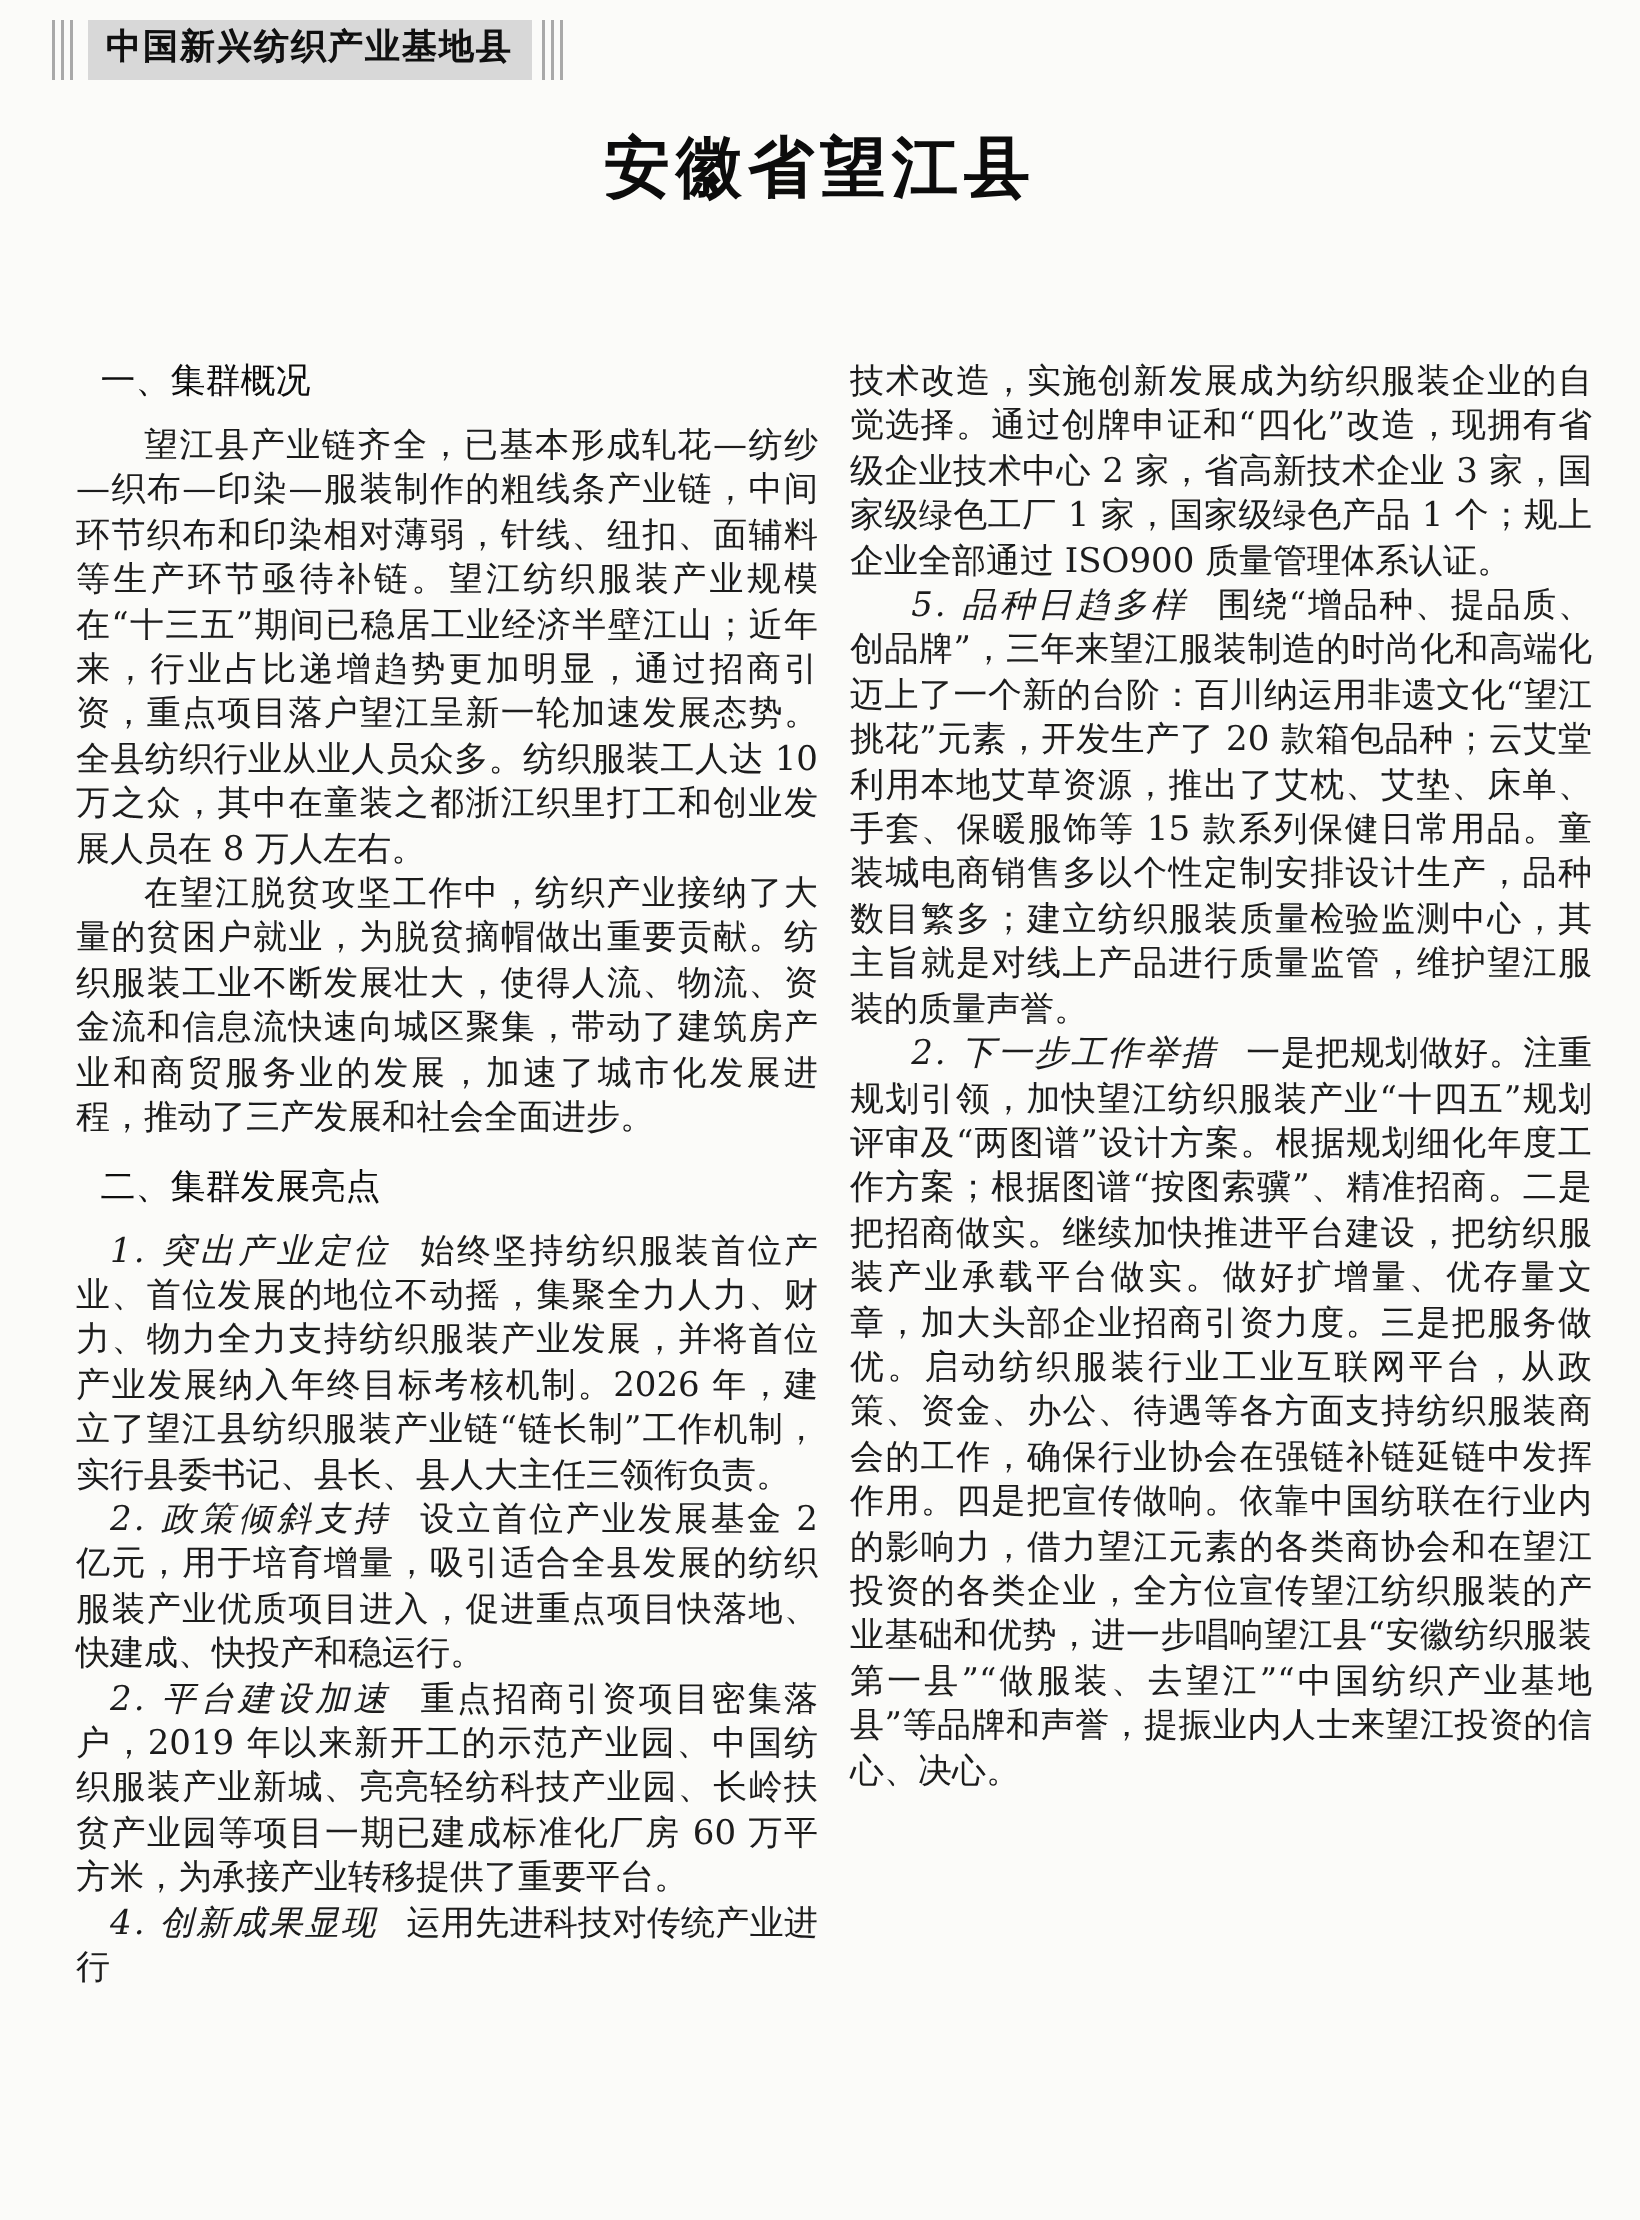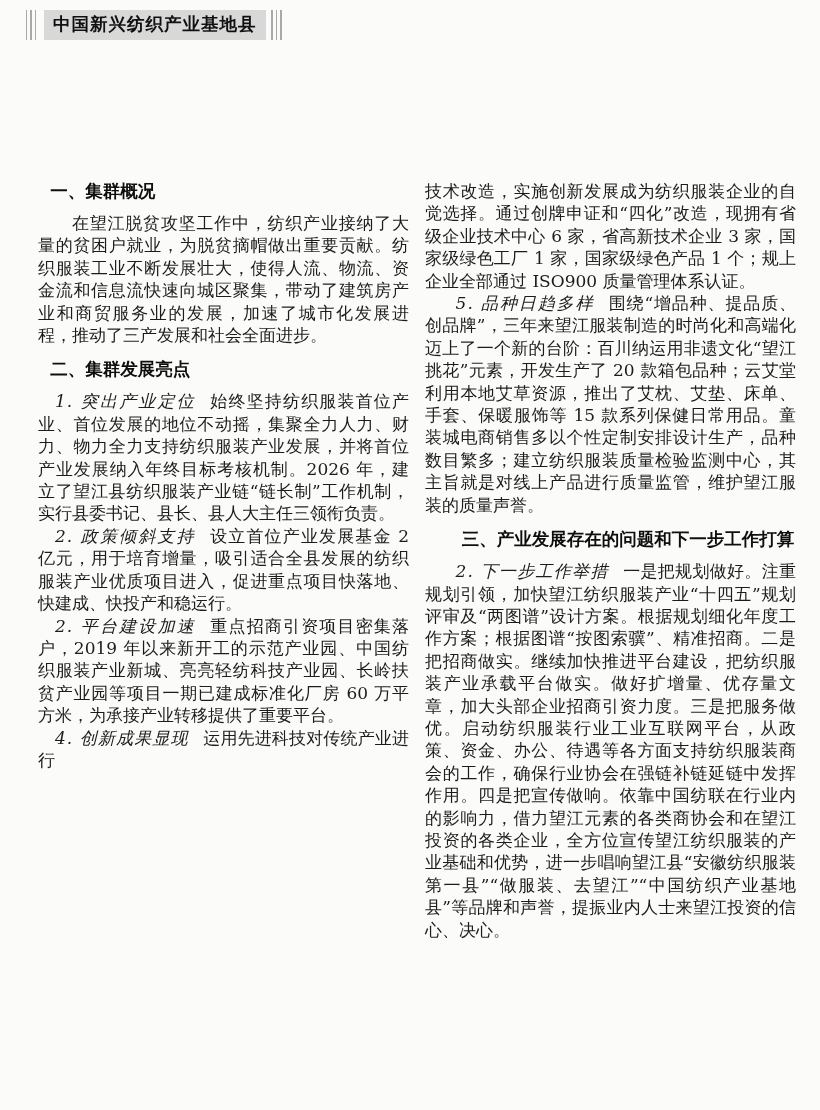--- a/index.html
+++ b/index.html
@@ -67,21 +67,21 @@
     flex: 1;
     font-size: 17px;
     line-height: 22.4px;
     text-align: justify;
     word-break: break-all;
     color: #1c1c1c;
   }
   .col h2 {
     font-family: "DejaVu Sans", sans-serif;
     font-size: 17.5px;
-    font-weight: bold;
+    font-weight: normal;
     line-height: 23px;
     color: #0e0e0e;
     text-indent: 0.7em;
     margin: 12px 0 9px 0;
     word-break: keep-all;
     white-space: nowrap;
   }
   .col h2.first { margin-top: 0; }
   .col h2.h3-long { text-indent: 2.1em; letter-spacing: 0; }
   p.para { text-indent: 2em; }
@@ -98,40 +98,41 @@
 <body>
 
 <div class="page">
 
   <div class="banner">
     <span class="banner-stripe"></span>
     <span class="banner-box">中国新兴纺织产业基地县</span>
     <span class="banner-stripe"></span>
   </div>
 
+  <h1 class="doc-title">安徽省望江县</h1>
 
   <div class="columns">
 
     <div class="col col-left">
       <h2 class="first">一、集群概况</h2>
+      <p class="para">望江县产业链齐全，已基本形成轧花—纺纱—织布—印染—服装制作的粗线条产业链，中间环节织布和印染相对薄弱，针线、纽扣、面辅料等生产环节亟待补链。望江纺织服装产业规模在“十三五”期间已稳居工业经济半壁江山；近年来，行业占比递增趋势更加明显，通过招商引资，重点项目落户望江呈新一轮加速发展态势。全县纺织行业从业人员众多。纺织服装工人达 10 万之众，其中在童装之都浙江织里打工和创业发展人员在 8 万人左右。</p>
       <p class="para">在望江脱贫攻坚工作中，纺织产业接纳了大量的贫困户就业，为脱贫摘帽做出重要贡献。纺织服装工业不断发展壮大，使得人流、物流、资金流和信息流快速向城区聚集，带动了建筑房产业和商贸服务业的发展，加速了城市化发展进程，推动了三产发展和社会全面进步。</p>
 
       <h2>二、集群发展亮点</h2>
 
       <p class="item"><span class="item-label">1. 突出产业定位</span><span>始终坚持纺织服装首位产业、首位发展的地位不动摇，集聚全力人力、财力、物力全力支持纺织服装产业发展，并将首位产业发展纳入年终目标考核机制。2026 年，建立了望江县纺织服装产业链“链长制”工作机制，实行县委书记、县长、县人大主任三领衔负责。</span></p>
       <p class="item"><span class="item-label">2. 政策倾斜支持</span><span>设立首位产业发展基金 2 亿元，用于培育增量，吸引适合全县发展的纺织服装产业优质项目进入，促进重点项目快落地、快建成、快投产和稳运行。</span></p>
       <p class="item"><span class="item-label">2. 平台建设加速</span><span>重点招商引资项目密集落户，2019 年以来新开工的示范产业园、中国纺织服装产业新城、亮亮轻纺科技产业园、长岭扶贫产业园等项目一期已建成标准化厂房 60 万平方米，为承接产业转移提供了重要平台。</span></p>
       <p class="item"><span class="item-label">4. 创新成果显现</span><span>运用先进科技对传统产业进行</span></p>
     </div>
 
     <div class="col col-right">
-      <p>技术改造，实施创新发展成为纺织服装企业的自觉选择。通过创牌申证和“四化”改造，现拥有省级企业技术中心 6 家，省高新技术企业 3 家，国家级绿色工厂 1 家，国家级绿色产品 1 个；规上企业全部通过 ISO900 质量管理体系认证。</p>
+      <p>技术改造，实施创新发展成为纺织服装企业的自觉选择。通过创牌申证和“四化”改造，现拥有省级企业技术中心 2 家，省高新技术企业 3 家，国家级绿色工厂 1 家，国家级绿色产品 1 个；规上企业全部通过 ISO900 质量管理体系认证。</p>
 
       <p class="item"><span class="item-label">5. 品种日趋多样</span><span>围绕“增品种、提品质、创品牌”，三年来望江服装制造的时尚化和高端化迈上了一个新的台阶：百川纳运用非遗文化“望江挑花”元素，开发生产了 20 款箱包品种；云艾堂利用本地艾草资源，推出了艾枕、艾垫、床单、手套、保暖服饰等 15 款系列保健日常用品。童装城电商销售多以个性定制安排设计生产，品种数目繁多；建立纺织服装质量检验监测中心，其主旨就是对线上产品进行质量监管，维护望江服装的质量声誉。</span></p>
 
-      <h2 class="h3-long">三、产业发展存在的问题和下一步工作打算</h2>
 
       <p class="item"><span class="item-label">2. 下一步工作举措</span><span>一是把规划做好。注重规划引领，加快望江纺织服装产业“十四五”规划评审及“两图谱”设计方案。根据规划细化年度工作方案；根据图谱“按图索骥”、精准招商。二是把招商做实。继续加快推进平台建设，把纺织服装产业承载平台做实。做好扩增量、优存量文章，加大头部企业招商引资力度。三是把服务做优。启动纺织服装行业工业互联网平台，从政策、资金、办公、待遇等各方面支持纺织服装商会的工作，确保行业协会在强链补链延链中发挥作用。四是把宣传做响。依靠中国纺联在行业内的影响力，借力望江元素的各类商协会和在望江投资的各类企业，全方位宣传望江纺织服装的产业基础和优势，进一步唱响望江县“安徽纺织服装第一县”“做服装、去望江”“中国纺织产业基地县”等品牌和声誉，提振业内人士来望江投资的信心、决心。</span></p>
 
     </div>
 
   </div>
 </div>
 
 </body></html>

